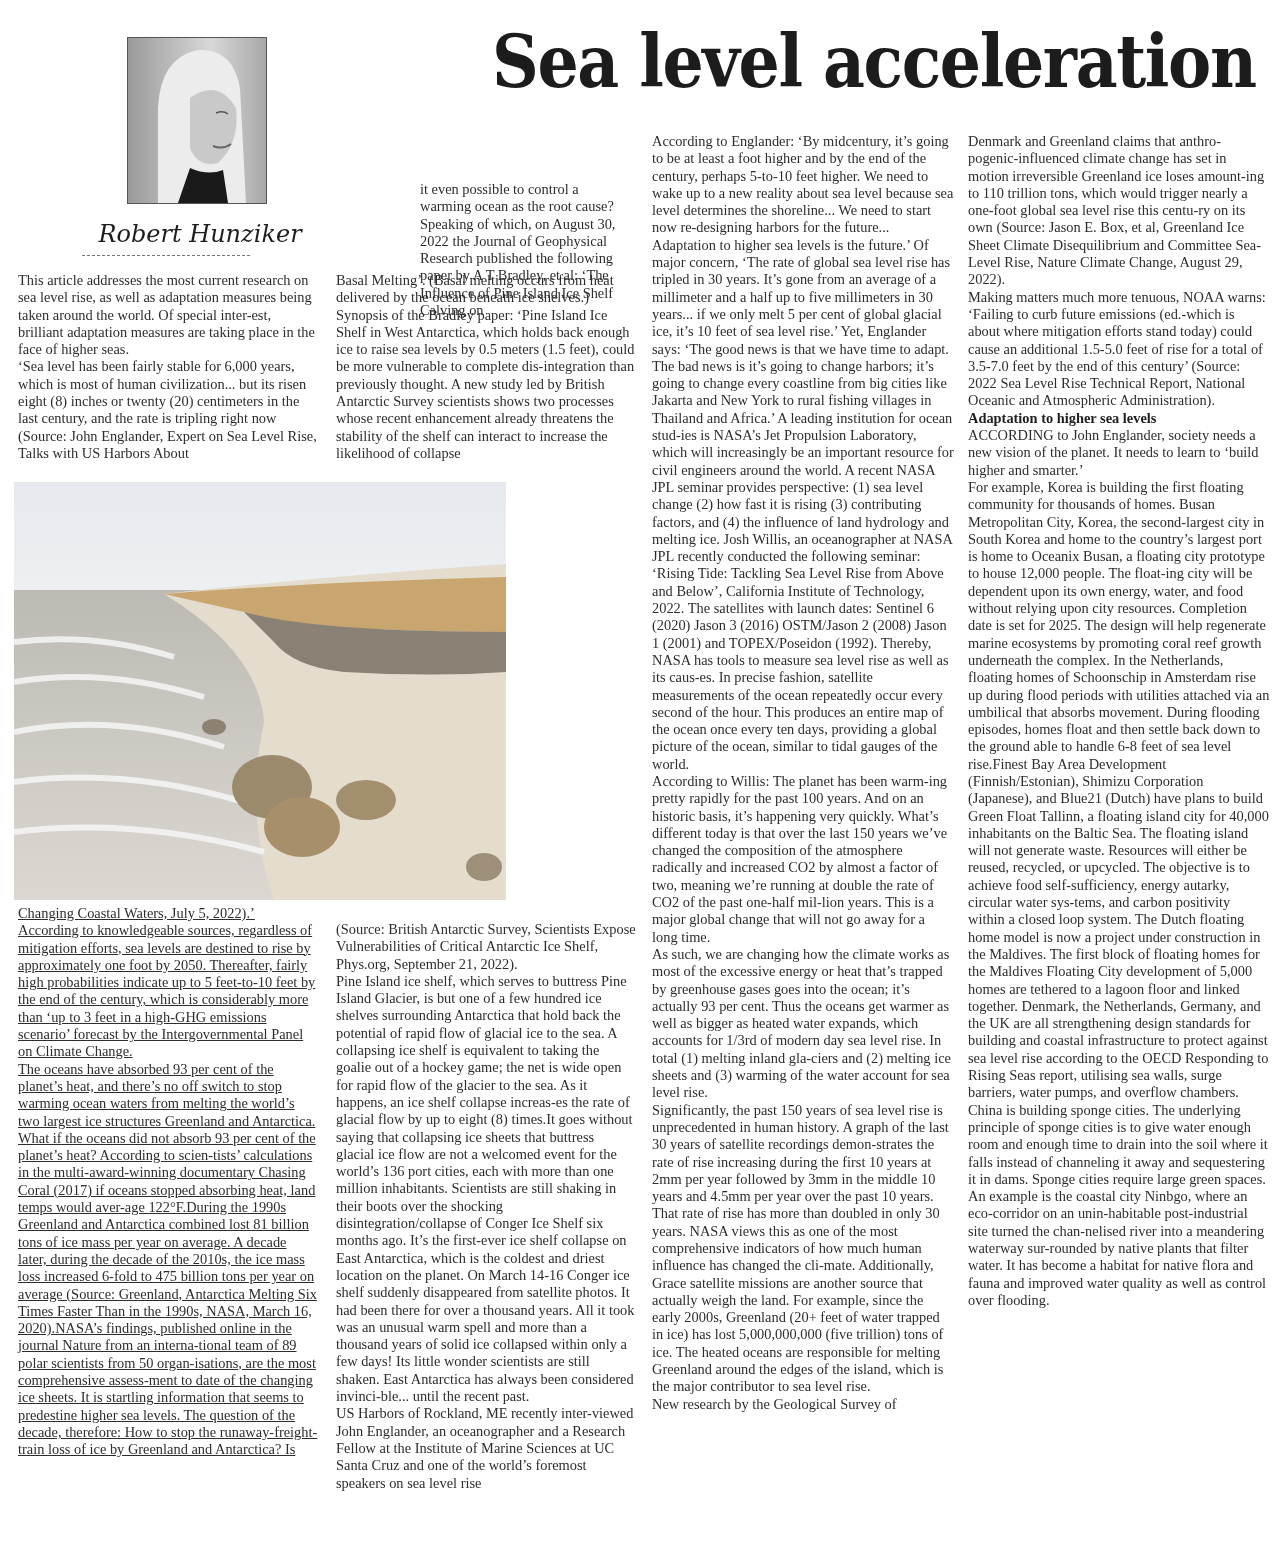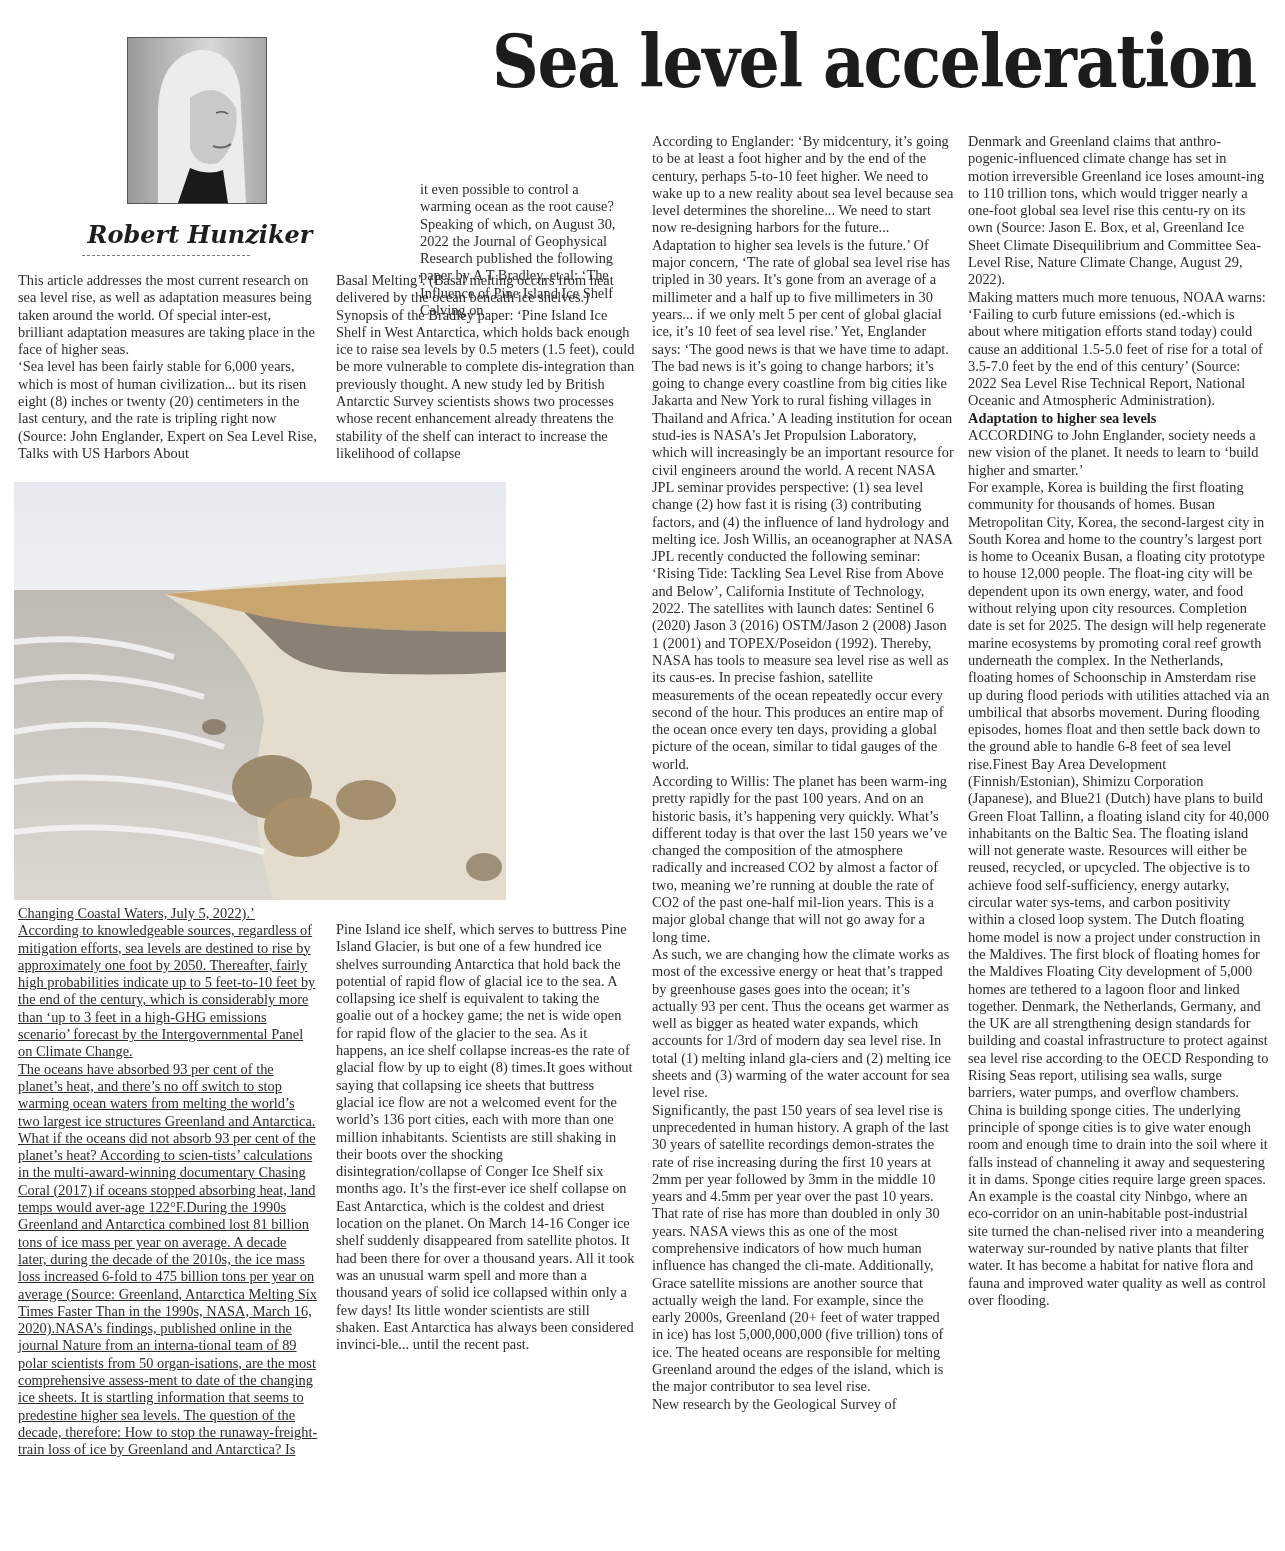--- a/index.html
+++ b/index.html
@@ -5,21 +5,21 @@
   html, body { margin:0; padding:0; background:#ffffff; }
   body { width:1285px; height:1551px; position:relative; overflow:hidden;
          font-family:"Liberation Serif", "DejaVu Serif", serif; color:#2b2b2b; }
   .headline { position:absolute; left:492px; top:14px; width:780px; height:100px;
               font-family:"DejaVu Serif", "Liberation Serif", serif; font-weight:bold;
               font-size:72px; line-height:96px; letter-spacing:-1.5px; color:#1c1c1c;
               transform:scaleX(0.9); transform-origin:left center; white-space:nowrap; }
   .portrait { position:absolute; left:127px; top:37px; width:138px; height:165px;
               border:1px solid #555; background:#bdbdbd; overflow:hidden; }
   .byline { position:absolute; left:80px; top:220px; width:240px; text-align:center;
-            font-family:"DejaVu Serif", serif; font-style:italic; font-weight:bold;
+            font-family:"DejaVu Serif", serif; font-style:italic; font-weight:normal;
             font-size:24px; color:#1e1e1e; white-space:nowrap; }
   .byline-rule { position:absolute; left:82px; top:255px; width:168px; border-top:1px dashed #777; }
   .col { position:absolute; font-size:14.4px; line-height:17.3px; color:#2d2d2d;
          text-align:left; }
   .col p { margin:0; }
   .col .sub { font-weight:bold; color:#1e1e1e; }
   .photo { position:absolute; left:14px; top:482px; width:492px; height:418px;
            overflow:hidden; background:#ddd; }
 </style>
 </head>
@@ -86,21 +86,23 @@
   </svg>
 </div>
 
 <div class="col" style="left:18px; top:905px; width:300px;text-decoration:underline;">
   <p>Changing Coastal Waters, July 5, 2022).’</p>
   <p>According to knowledgeable sources, regardless of mitigation efforts, sea levels are destined to rise by approximately one foot by 2050. Thereafter, fairly high probabilities indicate up to 5 feet-to-10 feet by the end of the century, which is considerably more than ‘up to 3 feet in a high-GHG emissions scenario’ forecast by the Intergovernmental Panel on Climate Change.</p>
   <p>The oceans have absorbed 93 per cent of the planet’s heat, and there’s no off switch to stop warming ocean waters from melting the world’s two largest ice structures Greenland and Antarctica. What if the oceans did not absorb 93 per cent of the planet’s heat? According to scien-tists’ calculations in the multi-award-winning documentary Chasing Coral (2017) if oceans stopped absorbing heat, land temps would aver-age 122°F.During the 1990s Greenland and Antarctica combined lost 81 billion tons of ice mass per year on average. A decade later, during the decade of the 2010s, the ice mass loss increased 6-fold to 475 billion tons per year on average (Source: Greenland, Antarctica Melting Six Times Faster Than in the 1990s, NASA, March 16, 2020).NASA’s findings, published online in the journal Nature from an interna-tional team of 89 polar scientists from 50 organ-isations, are the most comprehensive assess-ment to date of the changing ice sheets. It is startling information that seems to predestine higher sea levels. The question of the decade, therefore: How to stop the runaway-freight-train loss of ice by Greenland and Antarctica? Is</p>
 </div>
 
 <div class="col" style="left:336px; top:921px; width:300px;">
+  <p>(Source: British Antarctic Survey, Scientists Expose Vulnerabilities of Critical Antarctic Ice Shelf, Phys.org, September 21, 2022).</p>
   <p>Pine Island ice shelf, which serves to buttress Pine Island Glacier, is but one of a few hundred ice shelves surrounding Antarctica that hold back the potential of rapid flow of glacial ice to the sea. A collapsing ice shelf is equivalent to taking the goalie out of a hockey game; the net is wide open for rapid flow of the glacier to the sea. As it happens, an ice shelf collapse increas-es the rate of glacial flow by up to eight (8) times.It goes without saying that collapsing ice sheets that buttress glacial ice flow are not a welcomed event for the world’s 136 port cities, each with more than one million inhabitants. Scientists are still shaking in their boots over the shocking disintegration/collapse of Conger Ice Shelf six months ago. It’s the first-ever ice shelf collapse on East Antarctica, which is the coldest and driest location on the planet. On March 14-16 Conger ice shelf suddenly disappeared from satellite photos. It had been there for over a thousand years. All it took was an unusual warm spell and more than a thousand years of solid ice collapsed within only a few days! Its little wonder scientists are still shaken. East Antarctica has always been considered invinci-ble... until the recent past.</p>
+  <p>US Harbors of Rockland, ME recently inter-viewed John Englander, an oceanographer and a Research Fellow at the Institute of Marine Sciences at UC Santa Cruz and one of the world’s foremost speakers on sea level rise</p>
 </div>
 
 <div class="col" style="left:652px; top:133px; width:302px;">
   <p> According to Englander: ‘By midcentury, it’s going to be at least a foot higher and by the end of the century, perhaps 5-to-10 feet higher. We need to wake up to a new reality about sea level because sea level determines the shoreline... We need to start now re-designing harbors for the future... Adaptation to higher sea levels is the future.’ Of major concern, ‘The rate of global sea level rise has tripled in 30 years. It’s gone from an average of a millimeter and a half up to five millimeters in 30 years... if we only melt 5 per cent of global glacial ice, it’s 10 feet of sea level rise.’ Yet, Englander says: ‘The good news is that we have time to adapt. The bad news is it’s going to change harbors; it’s going to change every coastline from big cities like Jakarta and New York to rural fishing villages in Thailand and Africa.’ A leading institution for ocean stud-ies is NASA’s Jet Propulsion Laboratory, which will increasingly be an important resource for civil engineers around the world. A recent NASA JPL seminar provides perspective: (1) sea level change (2) how fast it is rising (3) contributing factors, and (4) the influence of land hydrology and melting ice. Josh Willis, an oceanographer at NASA JPL recently conducted the following seminar: ‘Rising Tide: Tackling Sea Level Rise from Above and Below’, California Institute of Technology, 2022. The satellites with launch dates: Sentinel 6 (2020) Jason 3 (2016) OSTM/Jason 2 (2008) Jason 1 (2001) and TOPEX/Poseidon (1992). Thereby, NASA has tools to measure sea level rise as well as its caus-es. In precise fashion, satellite measurements of the ocean repeatedly occur every second of the hour. This produces an entire map of the ocean once every ten days, providing a global picture of the ocean, similar to tidal gauges of the world.</p>
   <p>According to Willis: The planet has been warm-ing pretty rapidly for the past 100 years. And on an historic basis, it’s happening very quickly. What’s different today is that over the last 150 years we’ve changed the composition of the atmosphere radically and increased CO2 by almost a factor of two, meaning we’re running at double the rate of CO2 of the past one-half mil-lion years. This is a major global change that will not go away for a long time.</p>
   <p>As such, we are changing how the climate works as most of the excessive energy or heat that’s trapped by greenhouse gases goes into the ocean; it’s actually 93 per cent. Thus the oceans get warmer as well as bigger as heated water expands, which accounts for 1/3rd of modern day sea level rise. In total (1) melting inland gla-ciers and (2) melting ice sheets and (3) warming of the water account for sea level rise.</p>
   <p>Significantly, the past 150 years of sea level rise is unprecedented in human history. A graph of the last 30 years of satellite recordings demon-strates the rate of rise increasing during the first 10 years at 2mm per year followed by 3mm in the middle 10 years and 4.5mm per year over the past 10 years. That rate of rise has more than doubled in only 30 years. NASA views this as one of the most comprehensive indicators of how much human influence has changed the cli-mate. Additionally, Grace satellite missions are another source that actually weigh the land. For example, since the early 2000s, Greenland (20+ feet of water trapped in ice) has lost 5,000,000,000 (five trillion) tons of ice. The heated oceans are responsible for melting Greenland around the edges of the island, which is the major contributor to sea level rise.</p>
   <p>New research by the Geological Survey of</p>
 </div>
 

